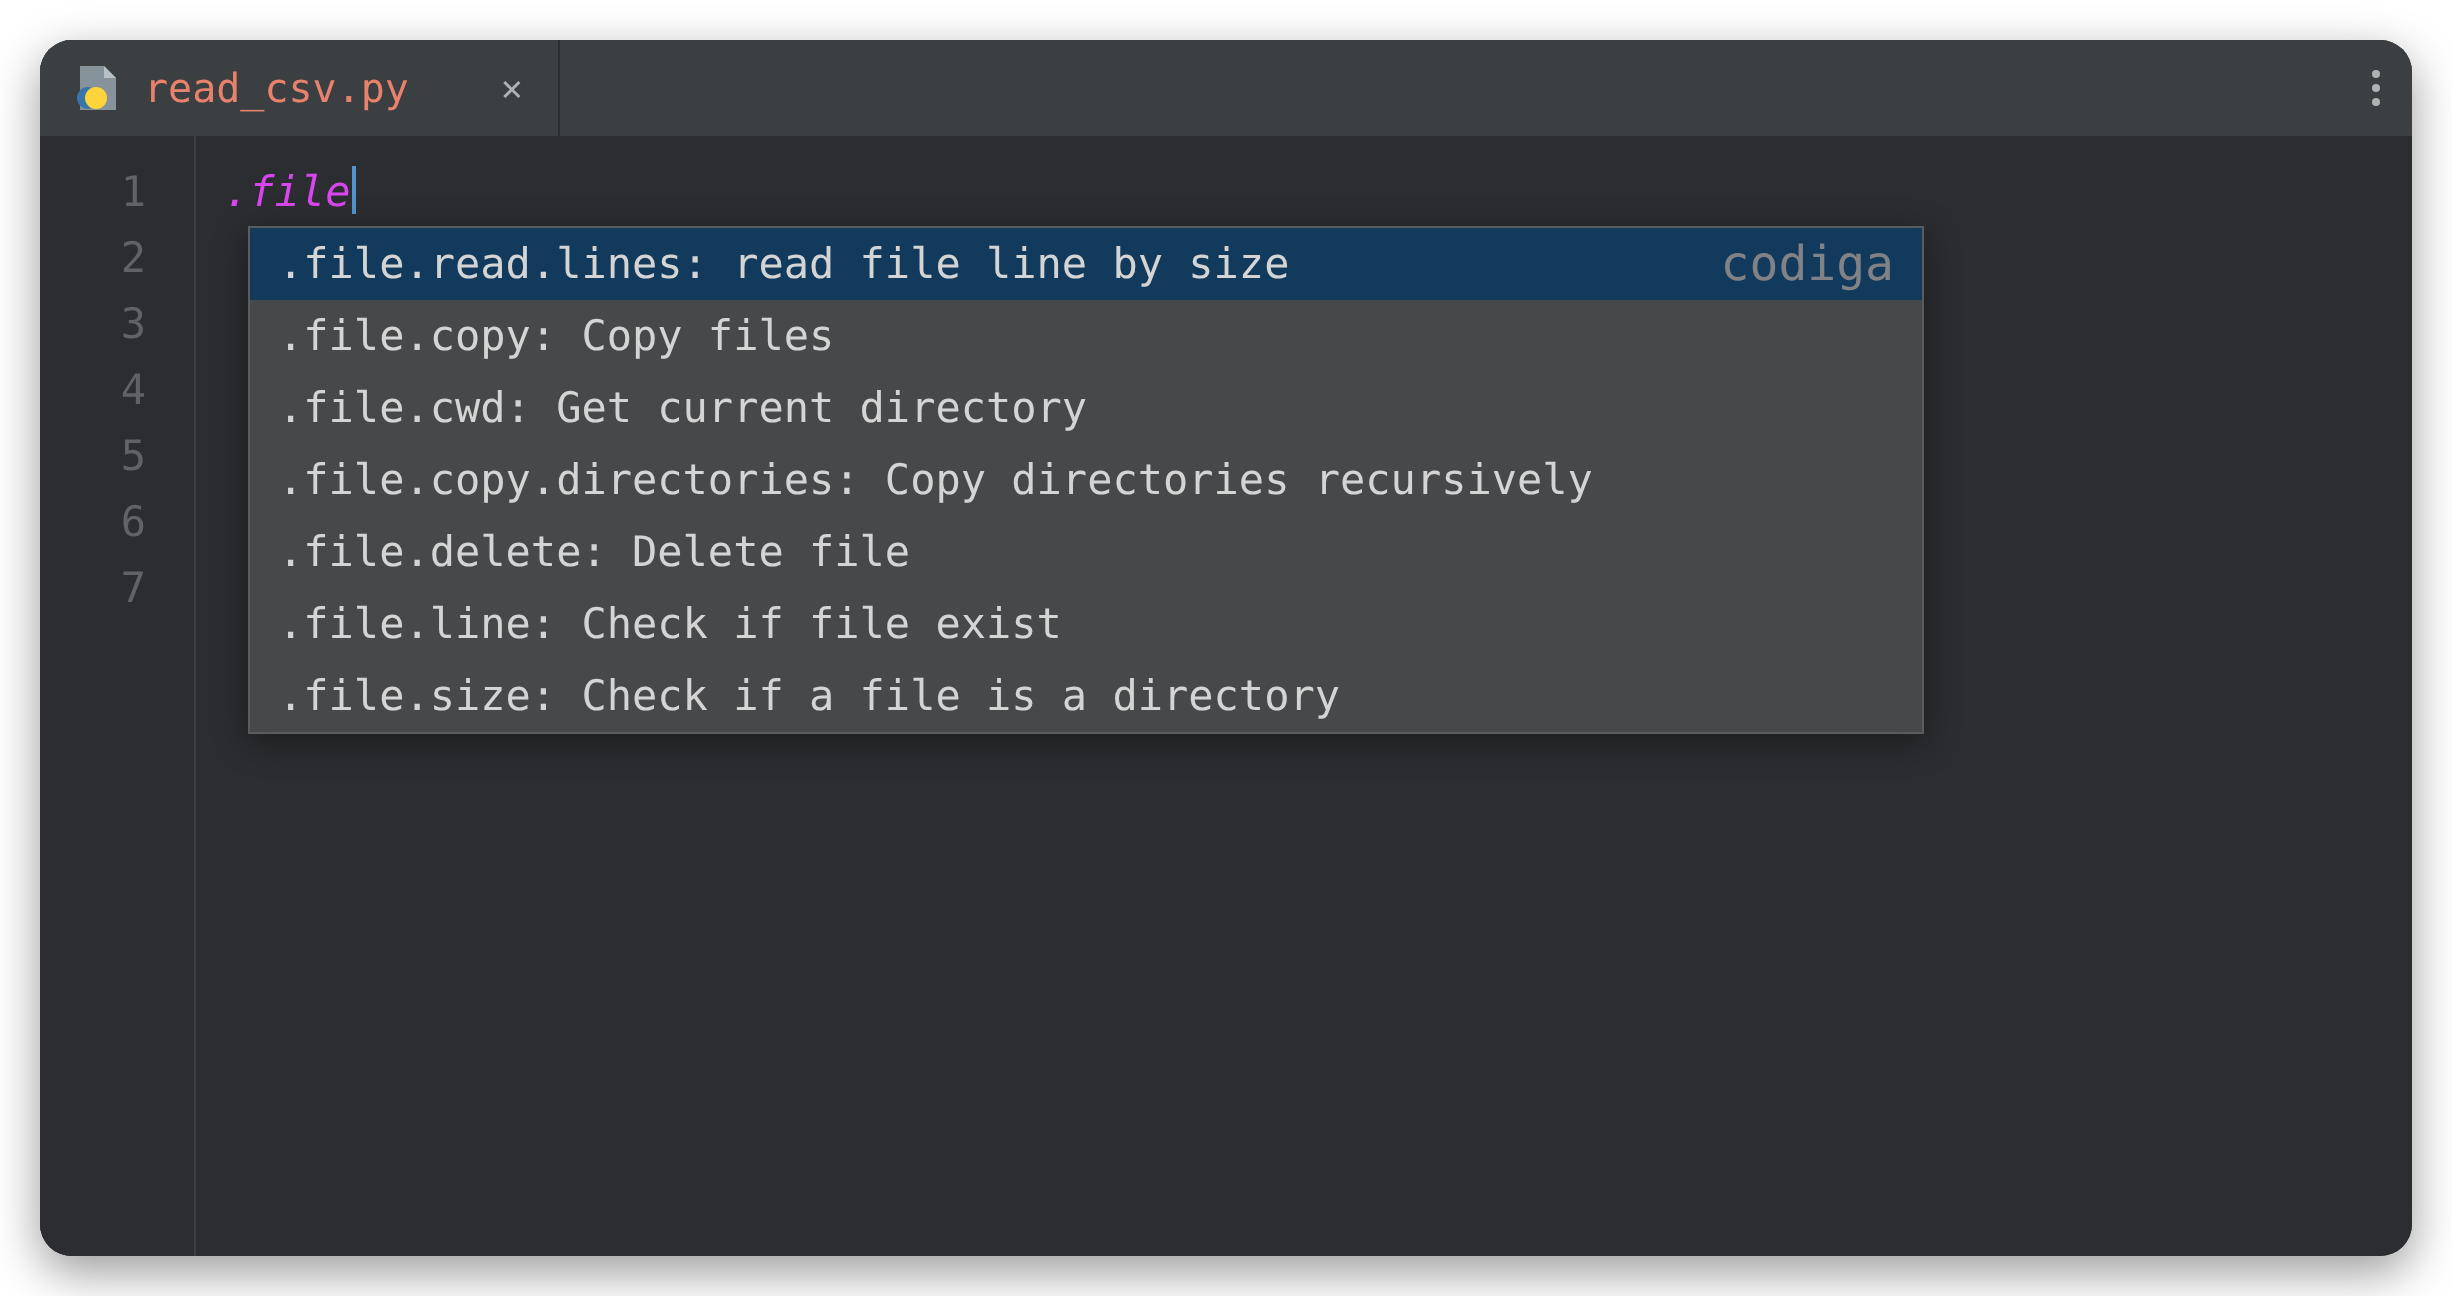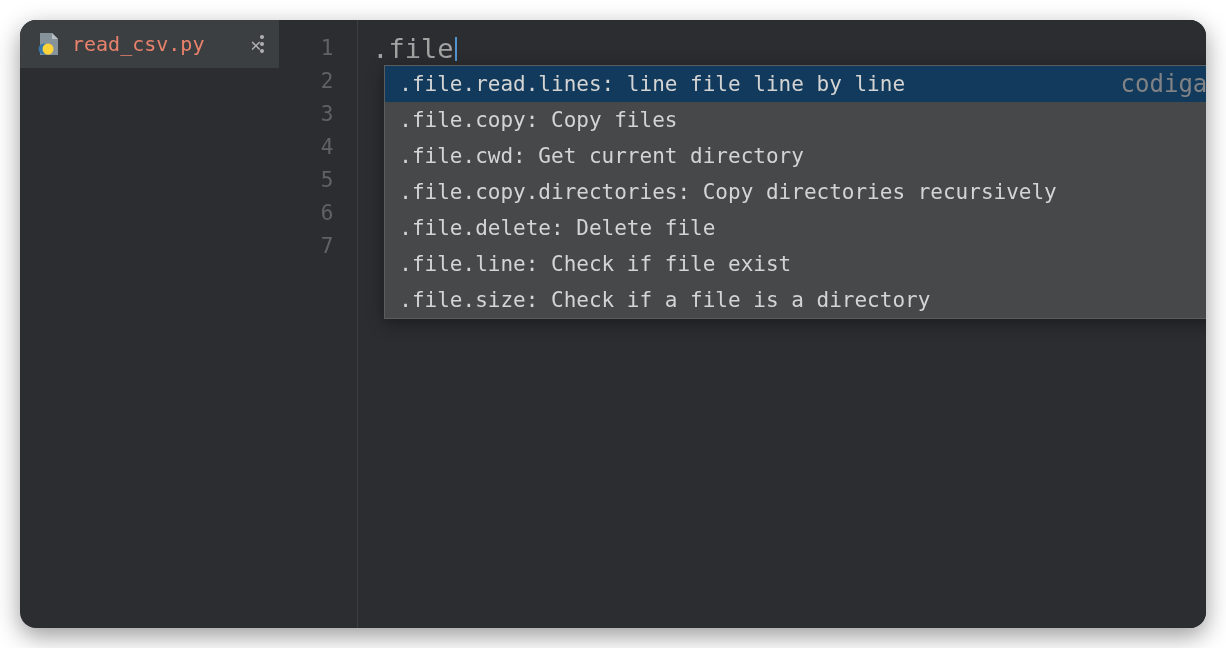--- a/index.html
+++ b/index.html
@@ -16,21 +16,21 @@
       padding: 20px;
     }
     .editor-window {
       width: 1186px;
       height: 608px;
       background: #2b2d30;
       border-radius: 16px;
       overflow: hidden;
       box-shadow: 0 8px 24px rgba(0,0,0,0.4);
       display: flex;
-      flex-direction: row;
+      flex-direction: column;
     }
     .tab-bar {
       height: 48px;
       background: #3c3f41;
       display: flex;
       align-items: center;
       position: relative;
     }
     .tab {
       height: 100%;
@@ -97,25 +97,26 @@
       height: 33px;
       line-height: 33px;
     }
     .code-area {
       flex: 1;
       padding-top: 12px;
       padding-left: 14px;
       position: relative;
     }
     .code-line {
-      color: #a3a3a3;
-      font-size: 27px;
+      color: #d946ef;
+      font-size: 21px;
       height: 33px;
       line-height: 33px;
       white-space: pre;
+      font-style: italic;
     }
     .cursor {
       display: inline-block;
       width: 2px;
       height: 24px;
       background: #5294cf;
       vertical-align: middle;
       margin-left: 1px;
       position: relative;
       top: -2px;
@@ -182,21 +183,21 @@
       <div class="line-number">5</div>
       <div class="line-number">6</div>
       <div class="line-number">7</div>
     </div>
 
     <div class="code-area">
       <div class="code-line"><span>.file</span><span class="cursor"></span></div>
 
       <div class="autocomplete-popup">
         <div class="autocomplete-item selected">
-          <span>.file.read.lines: line file line by line</span>
+          <span>.file.read.lines: read file line by size</span>
           <span class="autocomplete-tag">codiga</span>
         </div>
         <div class="autocomplete-item">
           <span>.file.copy: Copy files</span>
           <span class="autocomplete-tag"></span>
         </div>
         <div class="autocomplete-item">
           <span>.file.cwd: Get current directory</span>
           <span class="autocomplete-tag"></span>
         </div>

